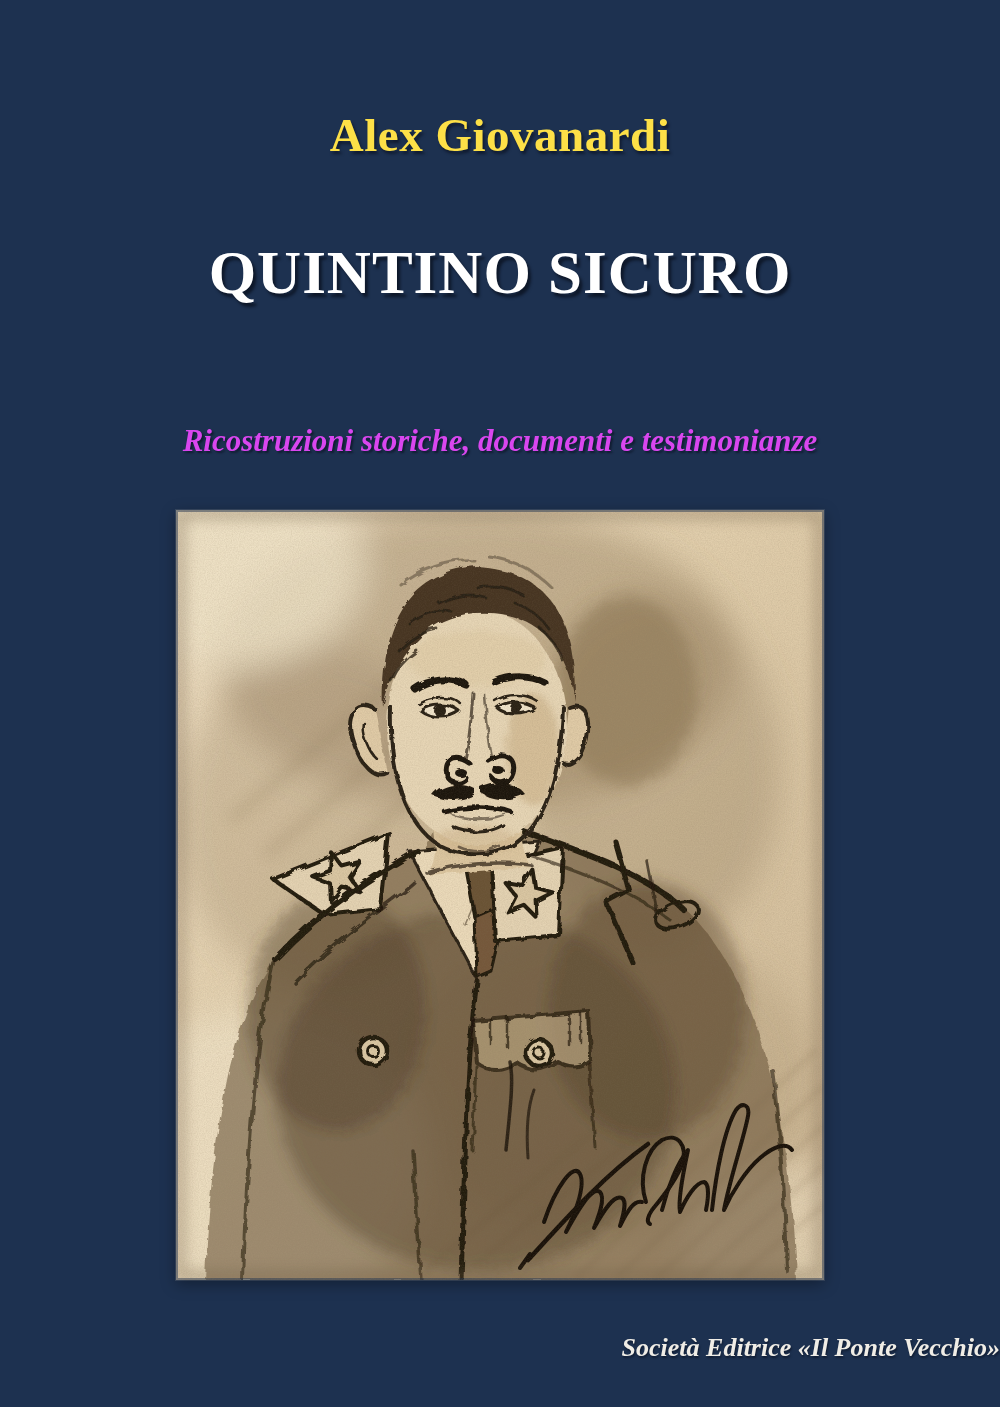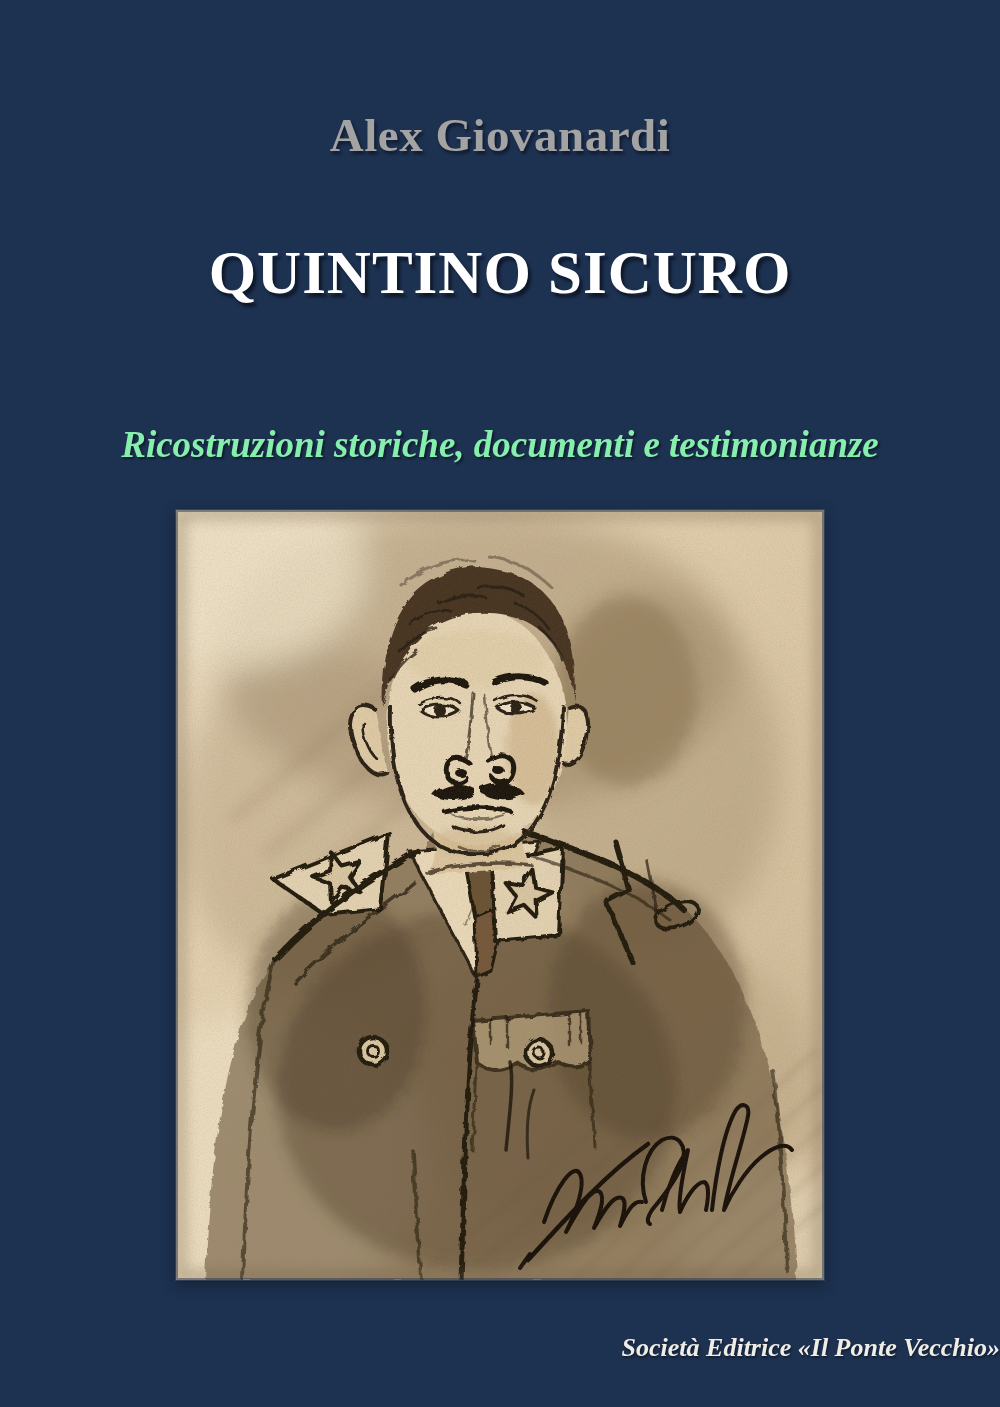--- a/index.html
+++ b/index.html
@@ -6,34 +6,34 @@
   .cover {
     position: relative;
     width: 1000px; height: 1407px;
     margin: 0 auto;
     background: #1d3150;
     font-family: "Liberation Serif", "DejaVu Serif", serif;
     overflow: hidden;
   }
   .textline { position: absolute; left: 0; width: 100%; text-align: center; }
   .author {
-    top: 108px; font-size: 47px; font-weight: 700; color: #a3a3a3;
+    top: 108px; font-size: 47px; font-weight: 700; color: #fde047;
     letter-spacing: 0.5px; text-shadow: 2px 3px 3px rgba(6,10,22,0.55);
   }
   .title {
     top: 238px; font-size: 61px; font-weight: 700; color: #ffffff;
     letter-spacing: 1px; text-shadow: 3px 4px 3px rgba(6,10,22,0.65);
   }
   .subtitle {
     top: 328px; font-size: 35px; font-style: italic; font-weight: 700;
     color: #f3f0ea; line-height: 1.16; text-shadow: 2px 2px 2px rgba(6,10,22,0.5);
   }
   .tagline {
-    top: 423px; font-size: 37px; font-style: italic; font-weight: 700;
-    color: #86efac; text-shadow: 2px 2px 2px rgba(6,10,22,0.5);
+    top: 423px; font-size: 31px; font-style: italic; font-weight: 700;
+    color: #d946ef; text-shadow: 2px 2px 2px rgba(6,10,22,0.5);
   }
   .publisher {
     top: 1333px; font-size: 26px; font-style: italic; font-weight: 700;
     color: #f0ede6; text-shadow: 1px 2px 2px rgba(6,10,22,0.5); text-align: right;
   }
   .portrait-frame {
     position: absolute; left: 176px; top: 510px; width: 648px; height: 770px;
     box-shadow: 0 0 0 1px rgba(240,230,210,0.12), 0 4px 14px rgba(0,0,0,0.35);
   }
   .portrait-frame svg { display: block; }

